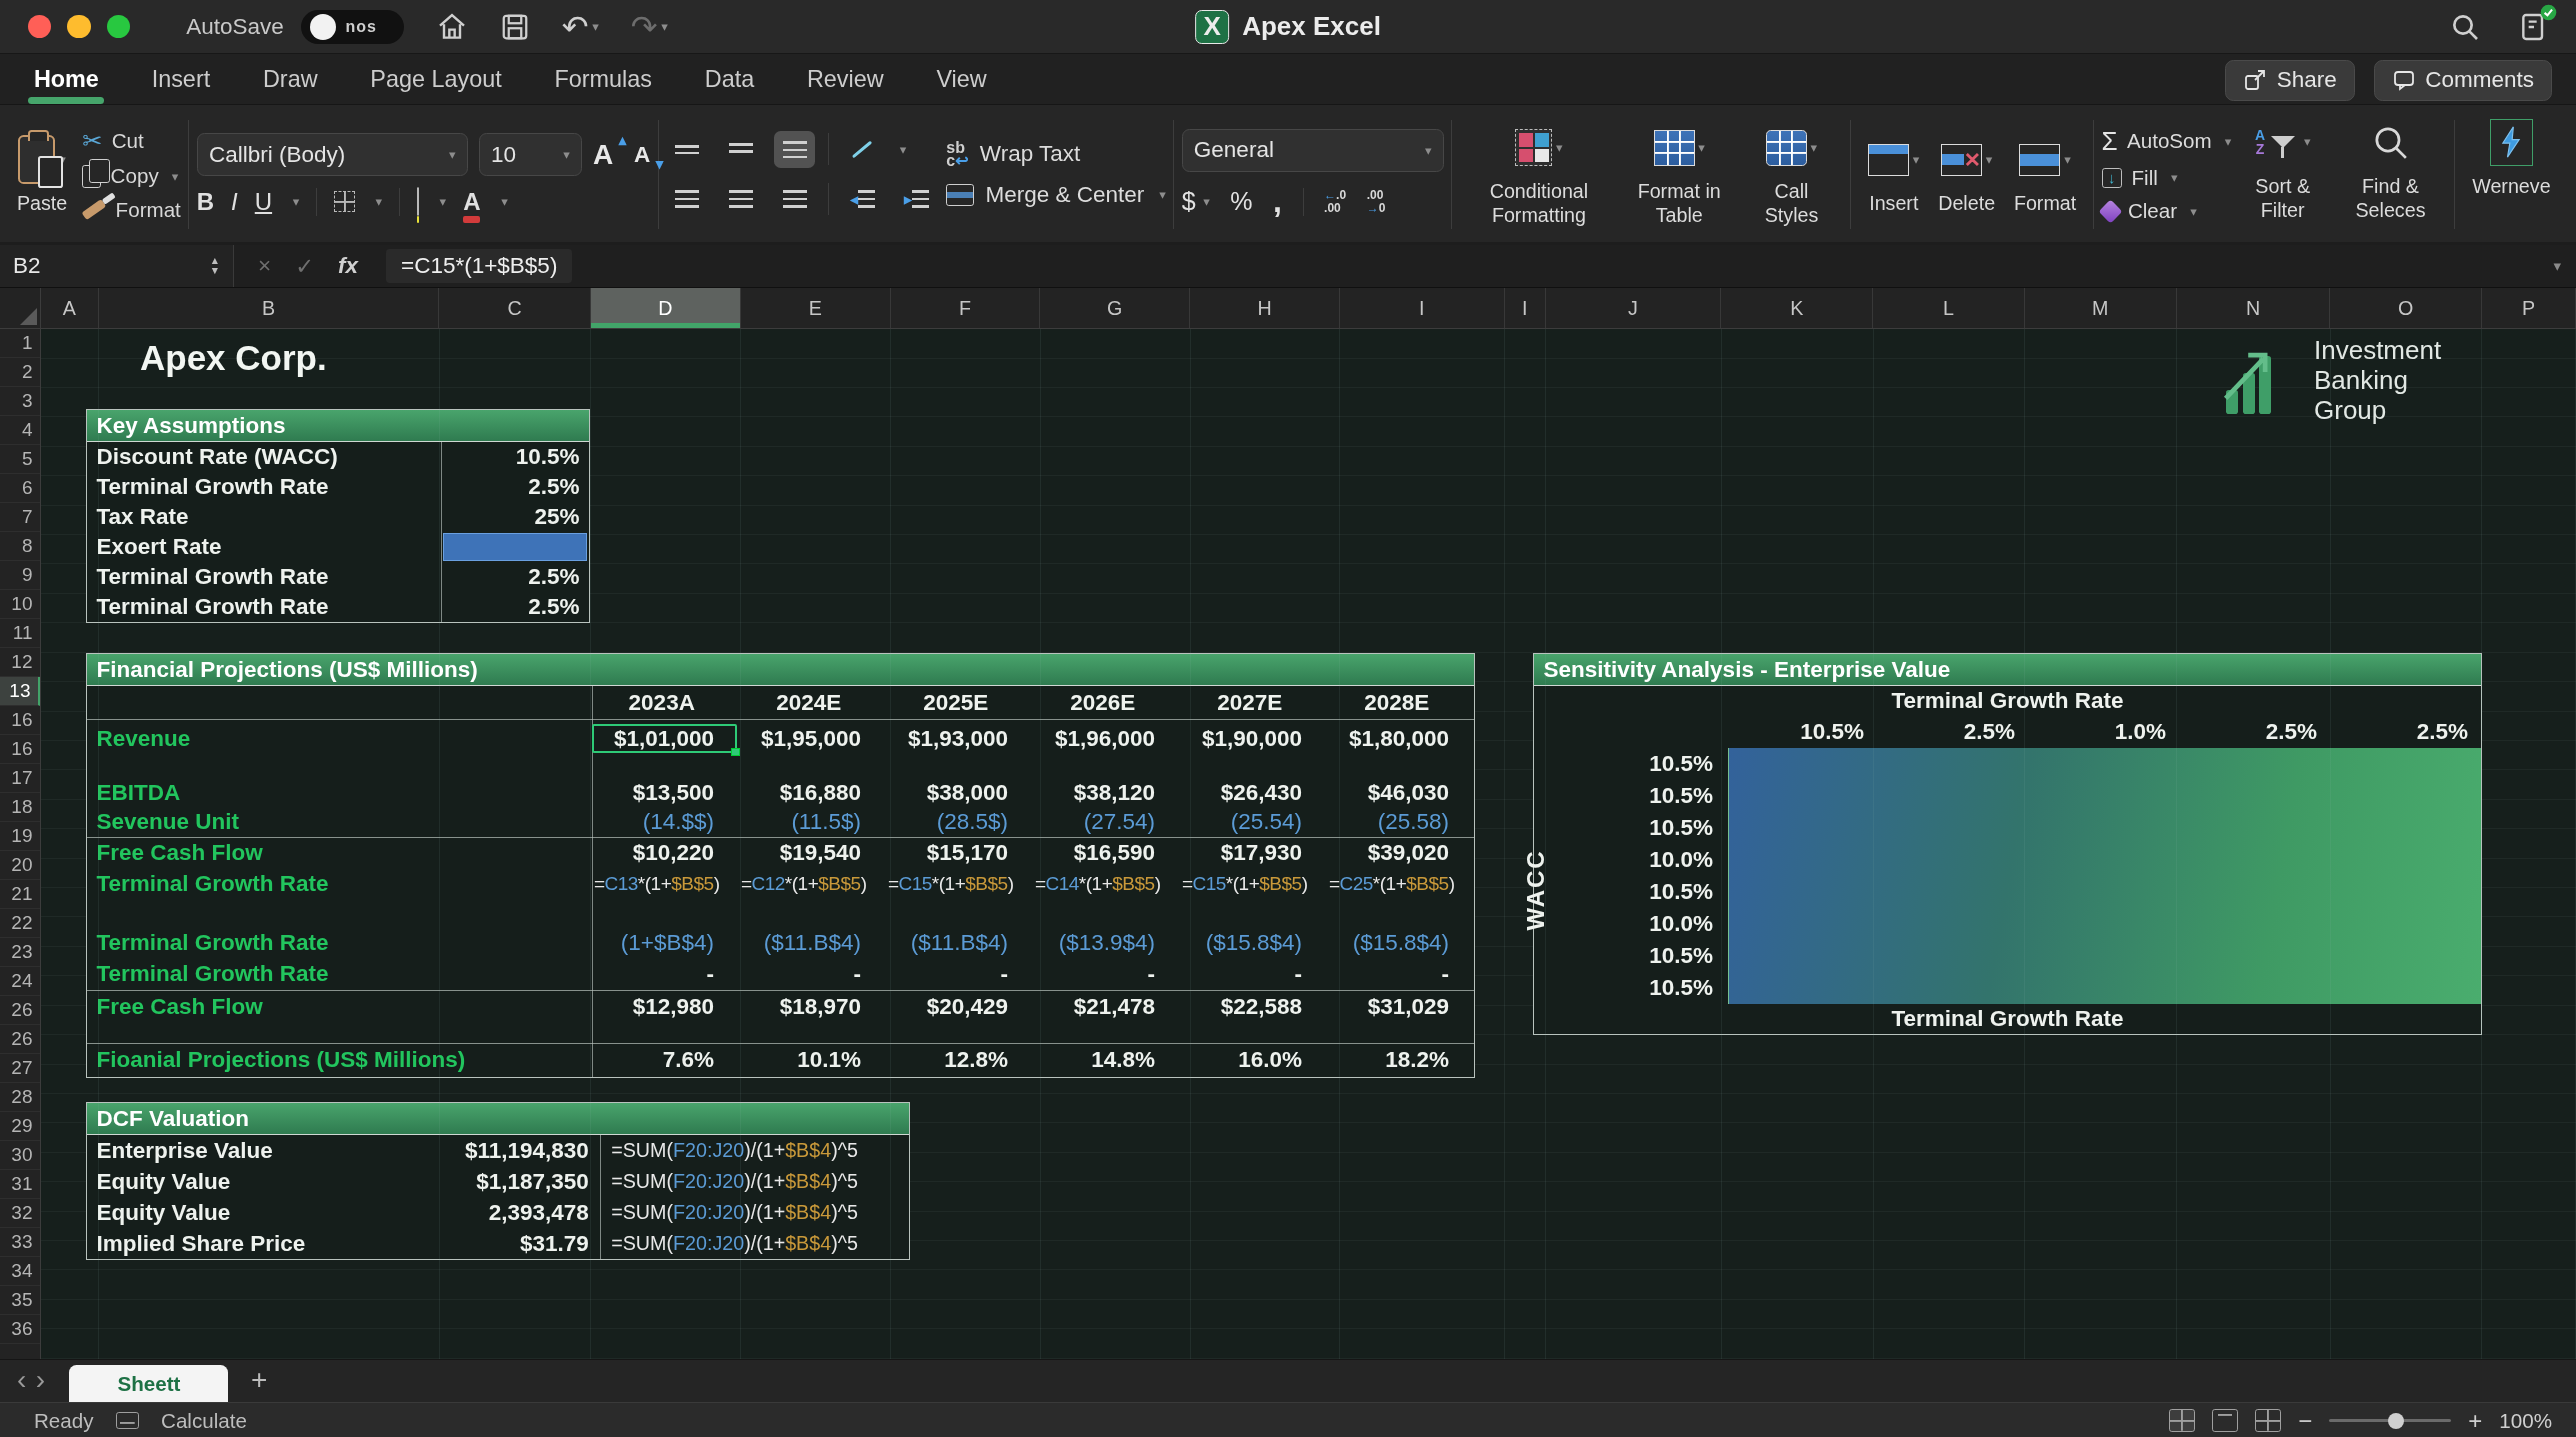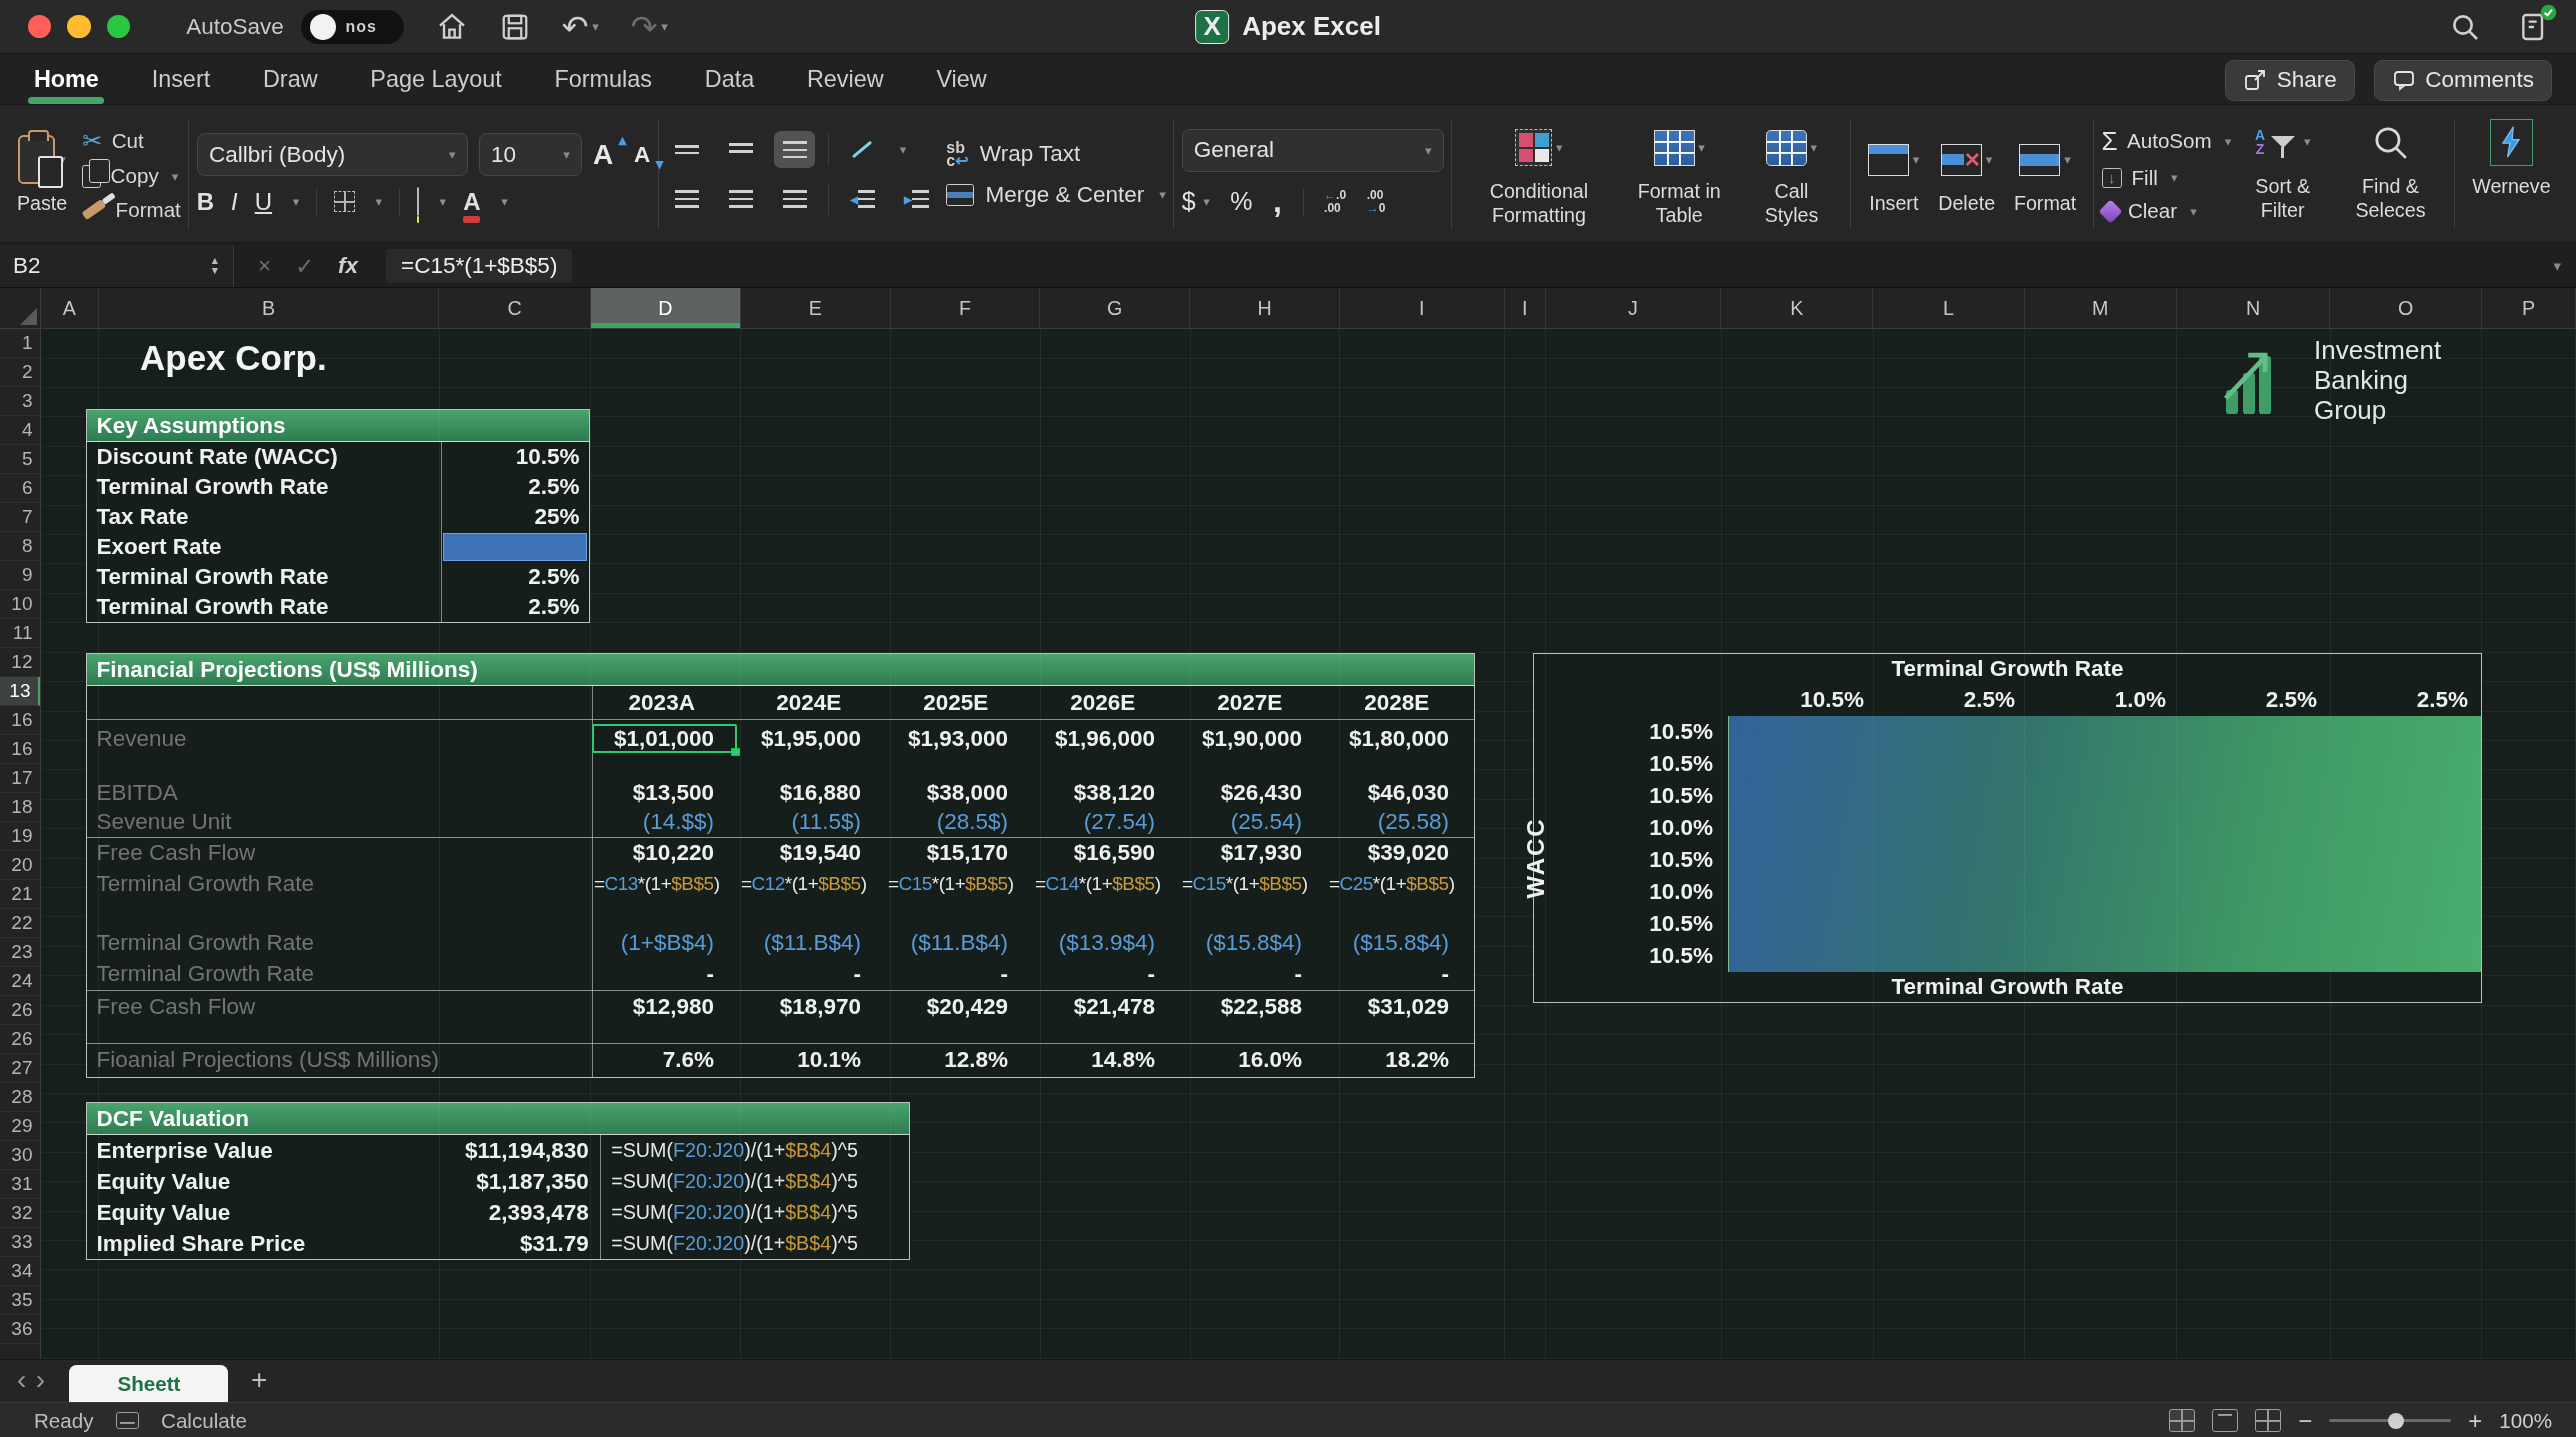--- a/index.html
+++ b/index.html
@@ -132,21 +132,21 @@
   .ghead{height:32px;background:linear-gradient(180deg,#49a46c,#2f7b50);display:flex;align-items:center;padding:0 9.4px;font-size:22.5px;font-weight:700;color:#fff;border-bottom:0.9px solid #cfd8d3}
   .vdiv{position:absolute;top:32px;bottom:0;width:0.9px;background:rgba(185,195,190,.65)}
 
   .arow{display:flex;height:30px;align-items:center}
   .arow .lab{flex:0 0 354px;padding-left:9.4px;font-size:22.5px;font-weight:700;color:#eef2ee}
   .arow .val{flex:1;text-align:right;padding-right:9.4px;font-size:22.5px;font-weight:700;color:#eef2ee}
   .bluecell{background:#3e73b8;border:1.9px solid #6aa0e0;height:28px}
 
   .yrow{display:flex;height:34px;align-items:center;border-bottom:0.9px solid rgba(185,195,190,.7)}
   .frow{display:flex;align-items:center}
-  .flab{flex:0 0 505px;padding-left:9.4px;font-size:22.5px;font-weight:400;color:#737373;white-space:nowrap}
+  .flab{flex:0 0 505px;padding-left:9.4px;font-size:22.5px;font-weight:700;color:#22c55e;white-space:nowrap}
   .fcell{flex:0 0 147px;text-align:right;padding-right:25px;font-size:22.5px;font-weight:700;color:#eef2ee;white-space:nowrap;position:relative}
   .fcell.ctr{text-align:center;padding-right:7.5px}
   .fcell.blue{color:#5b9bd5;font-weight:400}
   .fcell.fml{font-size:19px;font-weight:400;color:#e8e8e8;text-align:left;padding:0 0 0 1.9px;letter-spacing:-0.5px}
   .fr{color:#5b9bd5}.fa{color:#c9993a}
   .divb{border-bottom:0.9px solid rgba(185,195,190,.7)}
   .diva{border-top:0.9px solid rgba(185,195,190,.7)}
   .selcell{position:absolute;inset:-1.9px 1.9px -1.9px 0;border:2.8px solid #2ecb77;border-radius:1.9px}
   .selcell i{position:absolute;right:-4.7px;bottom:-4.7px;width:8.4px;height:8.4px;background:#2ecb77;border:0.9px solid #0c3;display:block}
 
@@ -758,20 +758,21 @@
               <div class="fcell">7.6%</div>
               <div class="fcell">10.1%</div>
               <div class="fcell">12.8%</div>
               <div class="fcell">14.8%</div>
               <div class="fcell">16.0%</div>
               <div class="fcell">18.2%</div>
             </div>
           </div>
 
         <div class="gtable" id="sens" style="left:1492px;top:324px;width:949px">
+          <div class="ghead">Sensitivity Analysis - Enterprise Value</div>
           <div class="sens-sub">Terminal Growth Rate</div>
           <div class="sens-cols" id="senscols">
               <div class="sens-rh"></div>
               <div class="sens-c">10.5%</div>
               <div class="sens-c">2.5%</div>
               <div class="sens-c">1.0%</div>
               <div class="sens-c">2.5%</div>
               <div class="sens-c">2.5%</div>
             </div>
           <div class="sens-grid" id="sensgrid">

